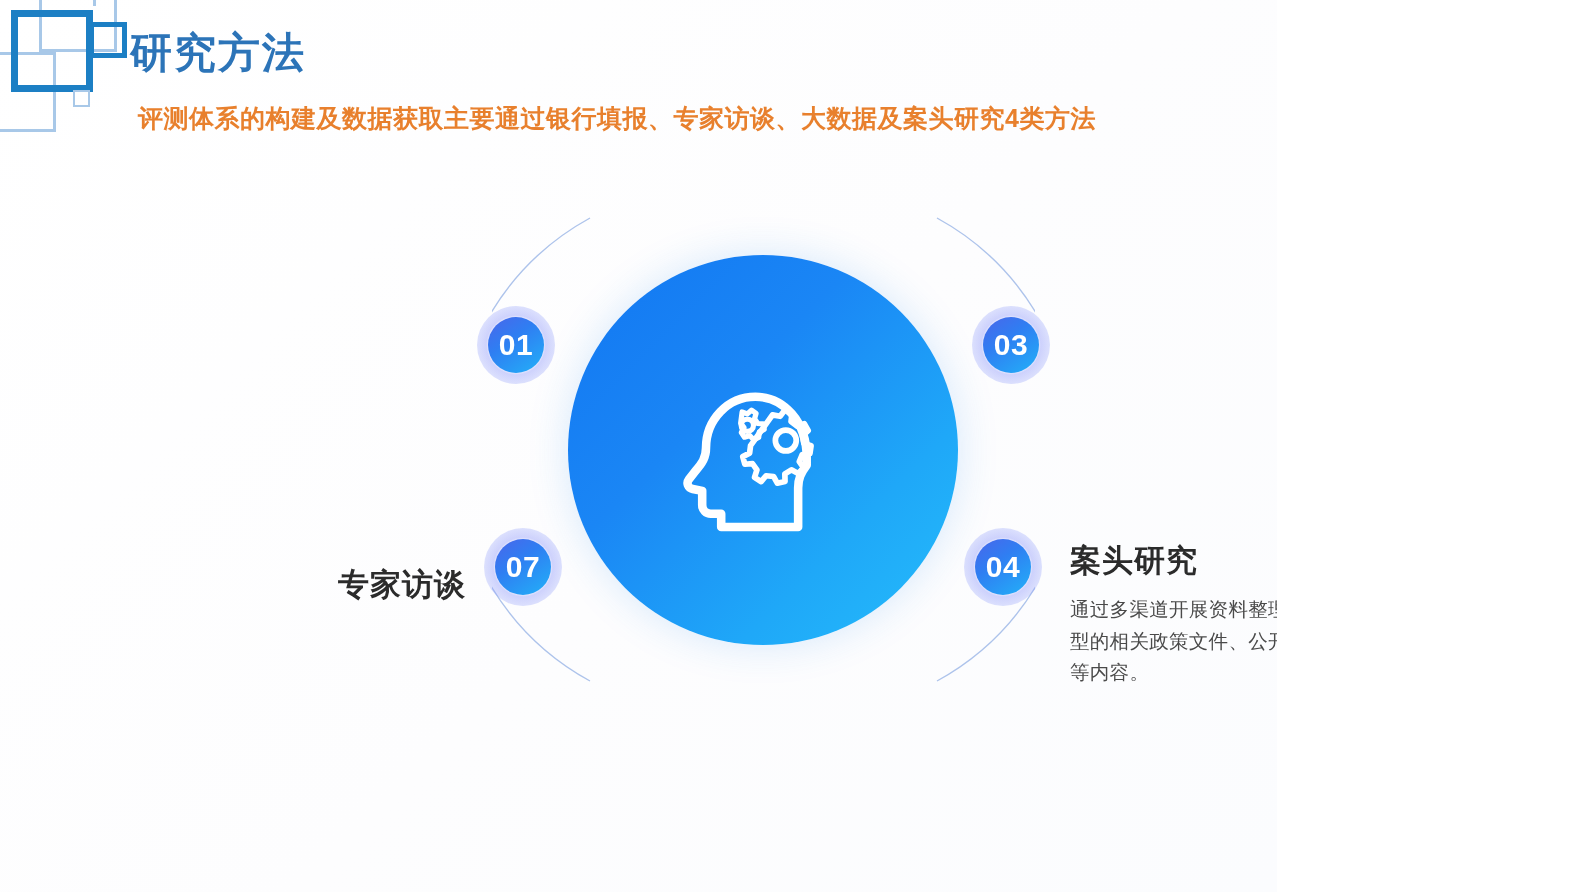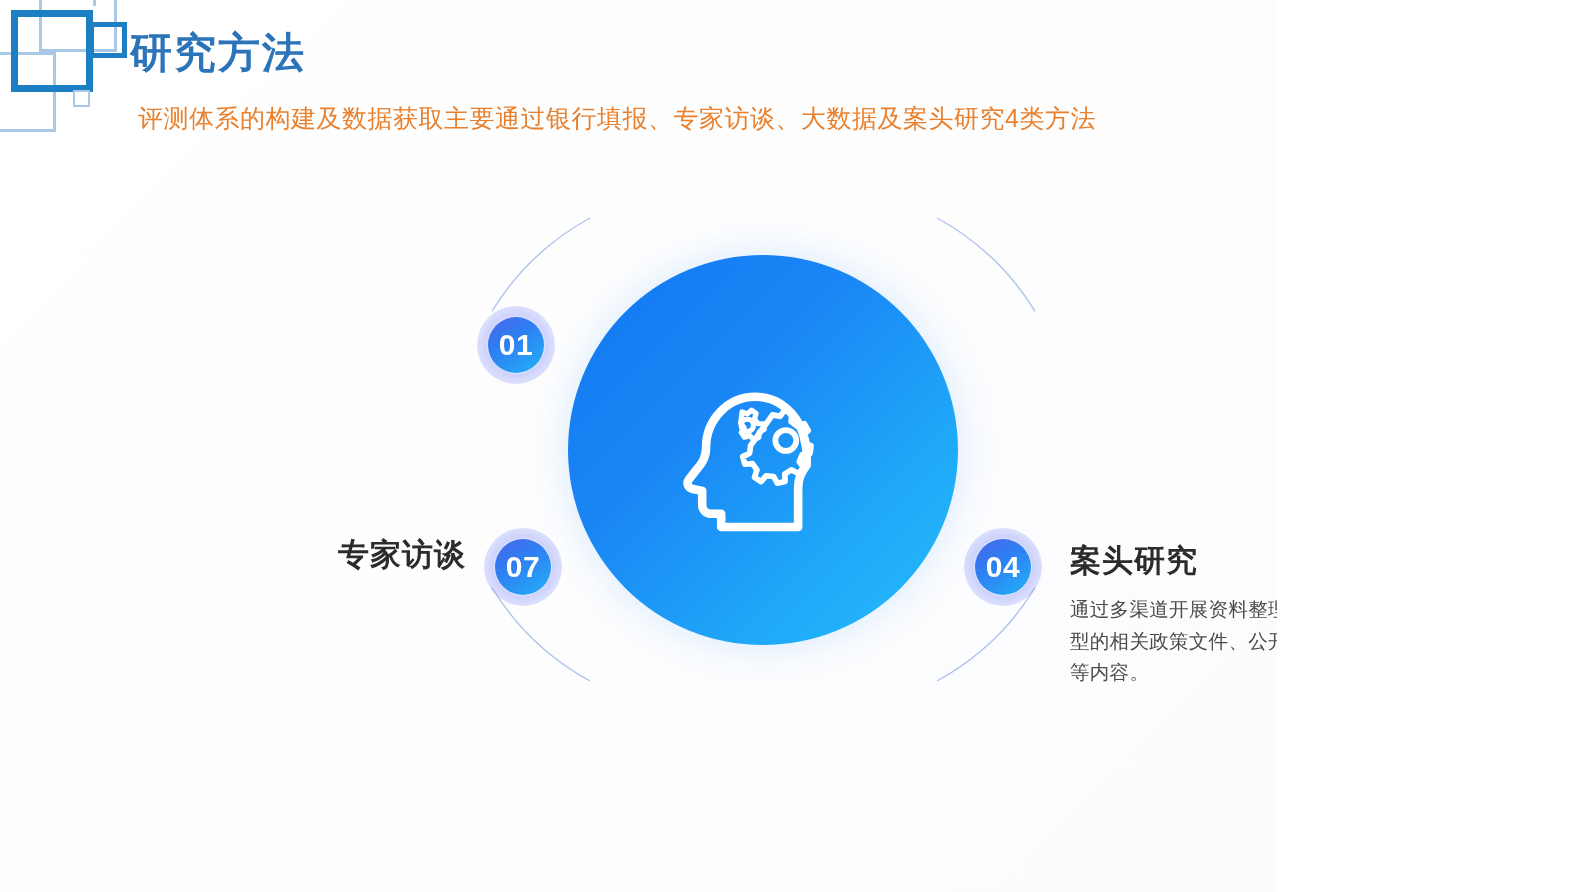--- a/index.html
+++ b/index.html
@@ -32,21 +32,21 @@
     font-weight: bold;
     color: #2c74b8;
     letter-spacing: 2px;
     line-height: 1.1;
     margin: 0;
     white-space: nowrap;
   }
   #slide-subtitle {
     margin: 26px 0 0 8px;
     font-size: 25px;
-    font-weight: normal;
+    font-weight: bold;
     color: #e8802d;
     letter-spacing: 0.5px;
     white-space: nowrap;
   }
 
   
   #center-circle {
     position: absolute;
     left: 568px; top: 255px;
     width: 390px; height: 390px;
@@ -110,21 +110,21 @@
     font-size: 19.5px;
     line-height: 1.62;
     color: #4a4a4a;
     letter-spacing: 0.3px;
   }
   .left-block { text-align: left; width: 382px; }
   .left-block .block-heading { text-align: right; }
   .right-block { text-align: left; width: 412px; }
 
   #blk-01 { left: 84px; top: 318px; }
-  #blk-02 { left: 84px; top: 534px; font-family: Liberation Mono, monospace; }
+  #blk-02 { left: 84px; top: 564px; font-family: Liberation Mono, monospace; }
   #blk-03 { left: 1070px; top: 318px; }
   #blk-04 { left: 1070px; top: 540px; }
 
   
   #audio-icon { position: absolute; left: 1463px; top: 808px; width: 48px; height: 46px; }
 </style>
 </head>
 <body>
 
 <div id="slide">
@@ -183,20 +183,23 @@
       </g>
     </svg>
   </div>
 
   <div class="badge" style="left:477px; top:306px;">
     <div class="badge-core">01</div>
   </div>
   <div class="badge" style="left:484px; top:528px;">
     <div class="badge-core">07</div>
   </div>
+  <div class="badge" style="left:972px; top:306px;">
+    <div class="badge-core">03</div>
+  </div>
   <div class="badge" style="left:964px; top:528px;">
     <div class="badge-core">04</div>
   </div>
 
 
   <div class="block left-block" id="blk-02">
     <div class="block-heading">专家访谈</div>
   </div>
 
 

